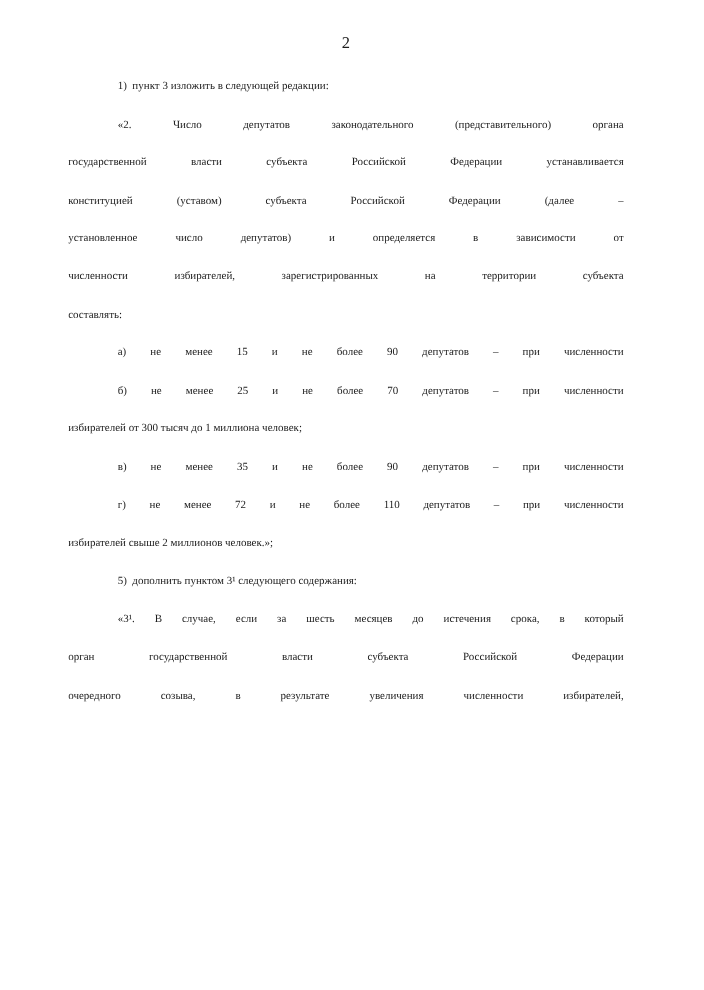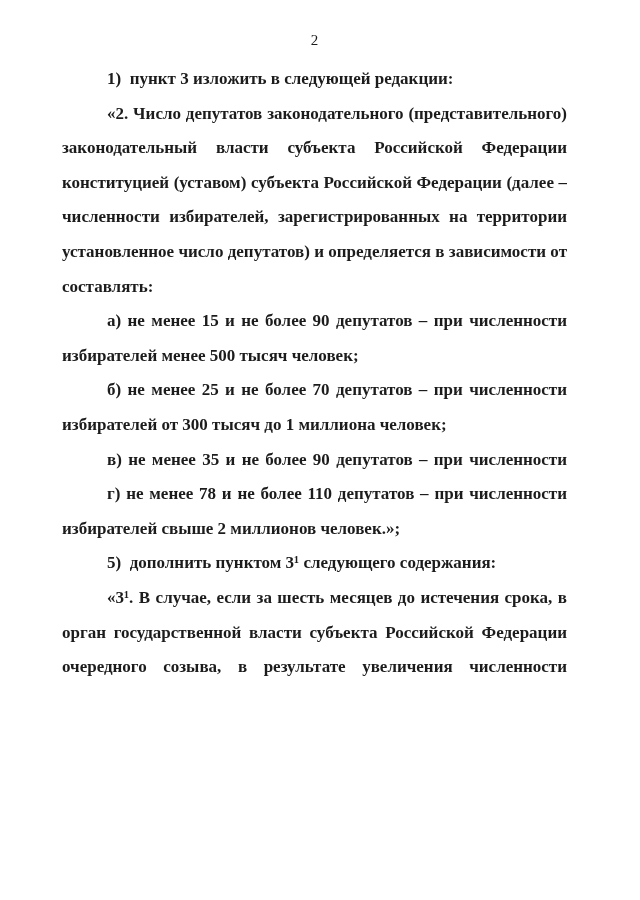--- a/index.html
+++ b/index.html
@@ -35,26 +35,25 @@
     top: 62px;
     width: 505px;
   }
   .para {
     margin: 0;
     padding: 0;
   }
   .line {
     height: 34.6px;
     line-height: 34.6px;
-    font-size: 17px;
+    font-size: 10px;
     text-align: justify;
     text-align-last: justify;
     overflow: hidden;
     white-space: normal;
-    font-weight: bold;
   }
   .line.first {
     text-indent: 45px;
   }
   .line.last {
     text-align-last: left;
   }
 </style>
 </head>
 <body>
@@ -64,43 +63,42 @@
   <div class="page-number">2</div>
 
   <div class="content">
 
     <p class="para">
       <span class="line first last" style="display:block">1) пункт 3 изложить в следующей редакции:</span>
     </p>
 
     <p class="para">
       <span class="line first" style="display:block">«2. Число депутатов законодательного (представительного) органа</span>
-      <span class="line" style="display:block">законодательный власти субъекта Российской Федерации устанавливается</span>
+      <span class="line" style="display:block">государственной власти субъекта Российской Федерации устанавливается</span>
       <span class="line" style="display:block">конституцией (уставом) субъекта Российской Федерации (далее –</span>
+      <span class="line" style="display:block">установленное число депутатов) и определяется в зависимости от</span>
       <span class="line" style="display:block">численности избирателей, зарегистрированных на территории субъекта</span>
-      <span class="line" style="display:block">установленное число депутатов) и определяется в зависимости от</span>
       <span class="line last" style="display:block">составлять:</span>
     </p>
 
     <p class="para">
       <span class="line first" style="display:block">а) не менее 15 и не более 90 депутатов – при численности</span>
-      <span class="line last" style="display:block">избирателей менее 500 тысяч человек;</span>
     </p>
 
     <p class="para">
       <span class="line first" style="display:block">б) не менее 25 и не более 70 депутатов – при численности</span>
       <span class="line last" style="display:block">избирателей от 300 тысяч до 1 миллиона человек;</span>
     </p>
 
     <p class="para">
       <span class="line first" style="display:block">в) не менее 35 и не более 90 депутатов – при численности</span>
     </p>
 
     <p class="para">
-      <span class="line first" style="display:block">г) не менее 78 и не более 110 депутатов – при численности</span>
+      <span class="line first" style="display:block">г) не менее 72 и не более 110 депутатов – при численности</span>
       <span class="line last" style="display:block">избирателей свыше 2 миллионов человек.»;</span>
     </p>
 
     <p class="para">
       <span class="line first last" style="display:block">5) дополнить пунктом 3¹ следующего содержания:</span>
     </p>
 
     <p class="para">
       <span class="line first" style="display:block">«3¹. В случае, если за шесть месяцев до истечения срока, в который</span>
       <span class="line" style="display:block">орган государственной власти субъекта Российской Федерации</span>

